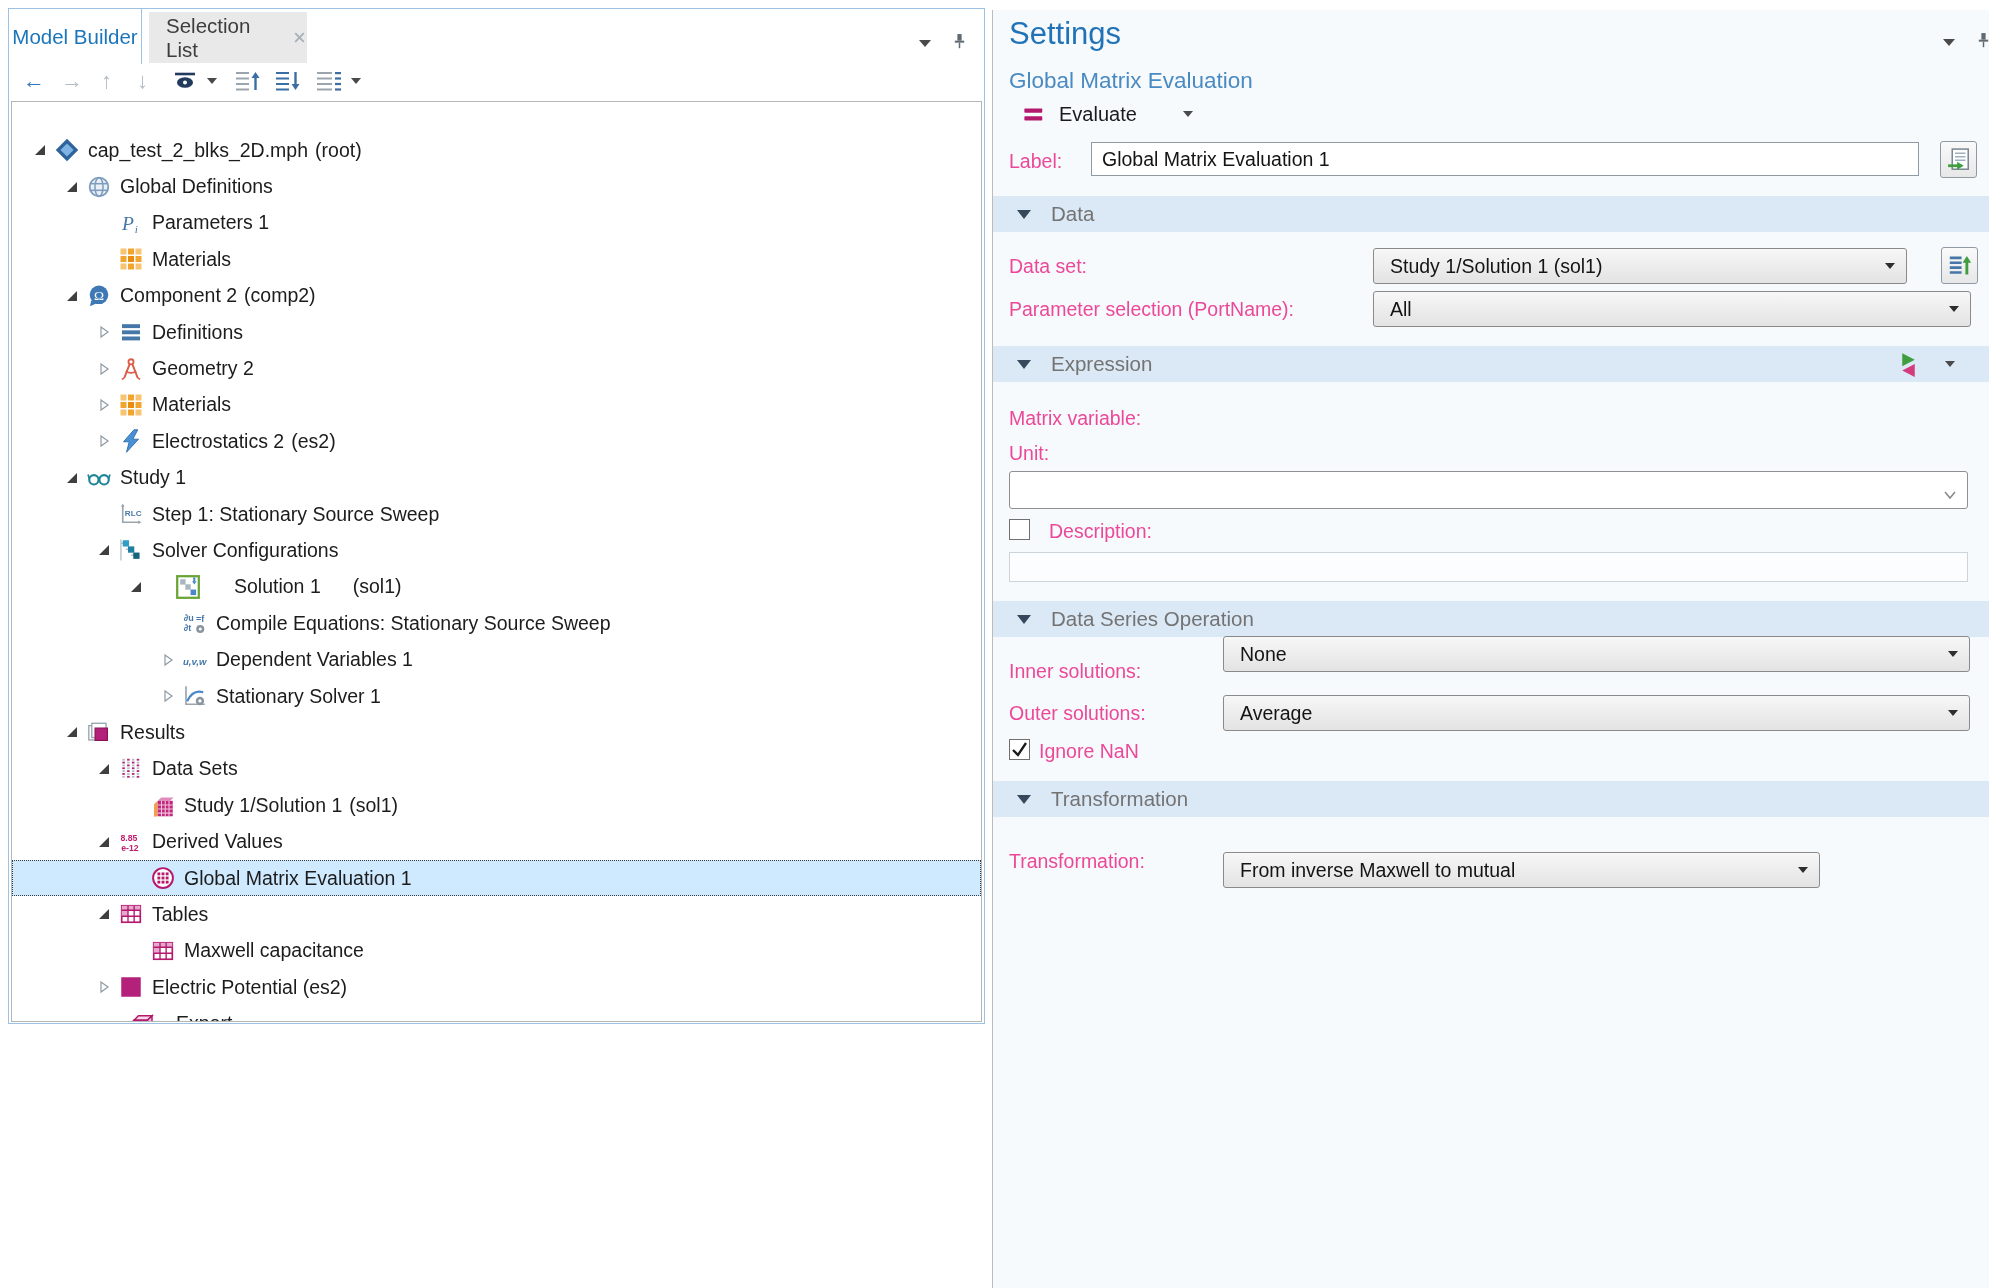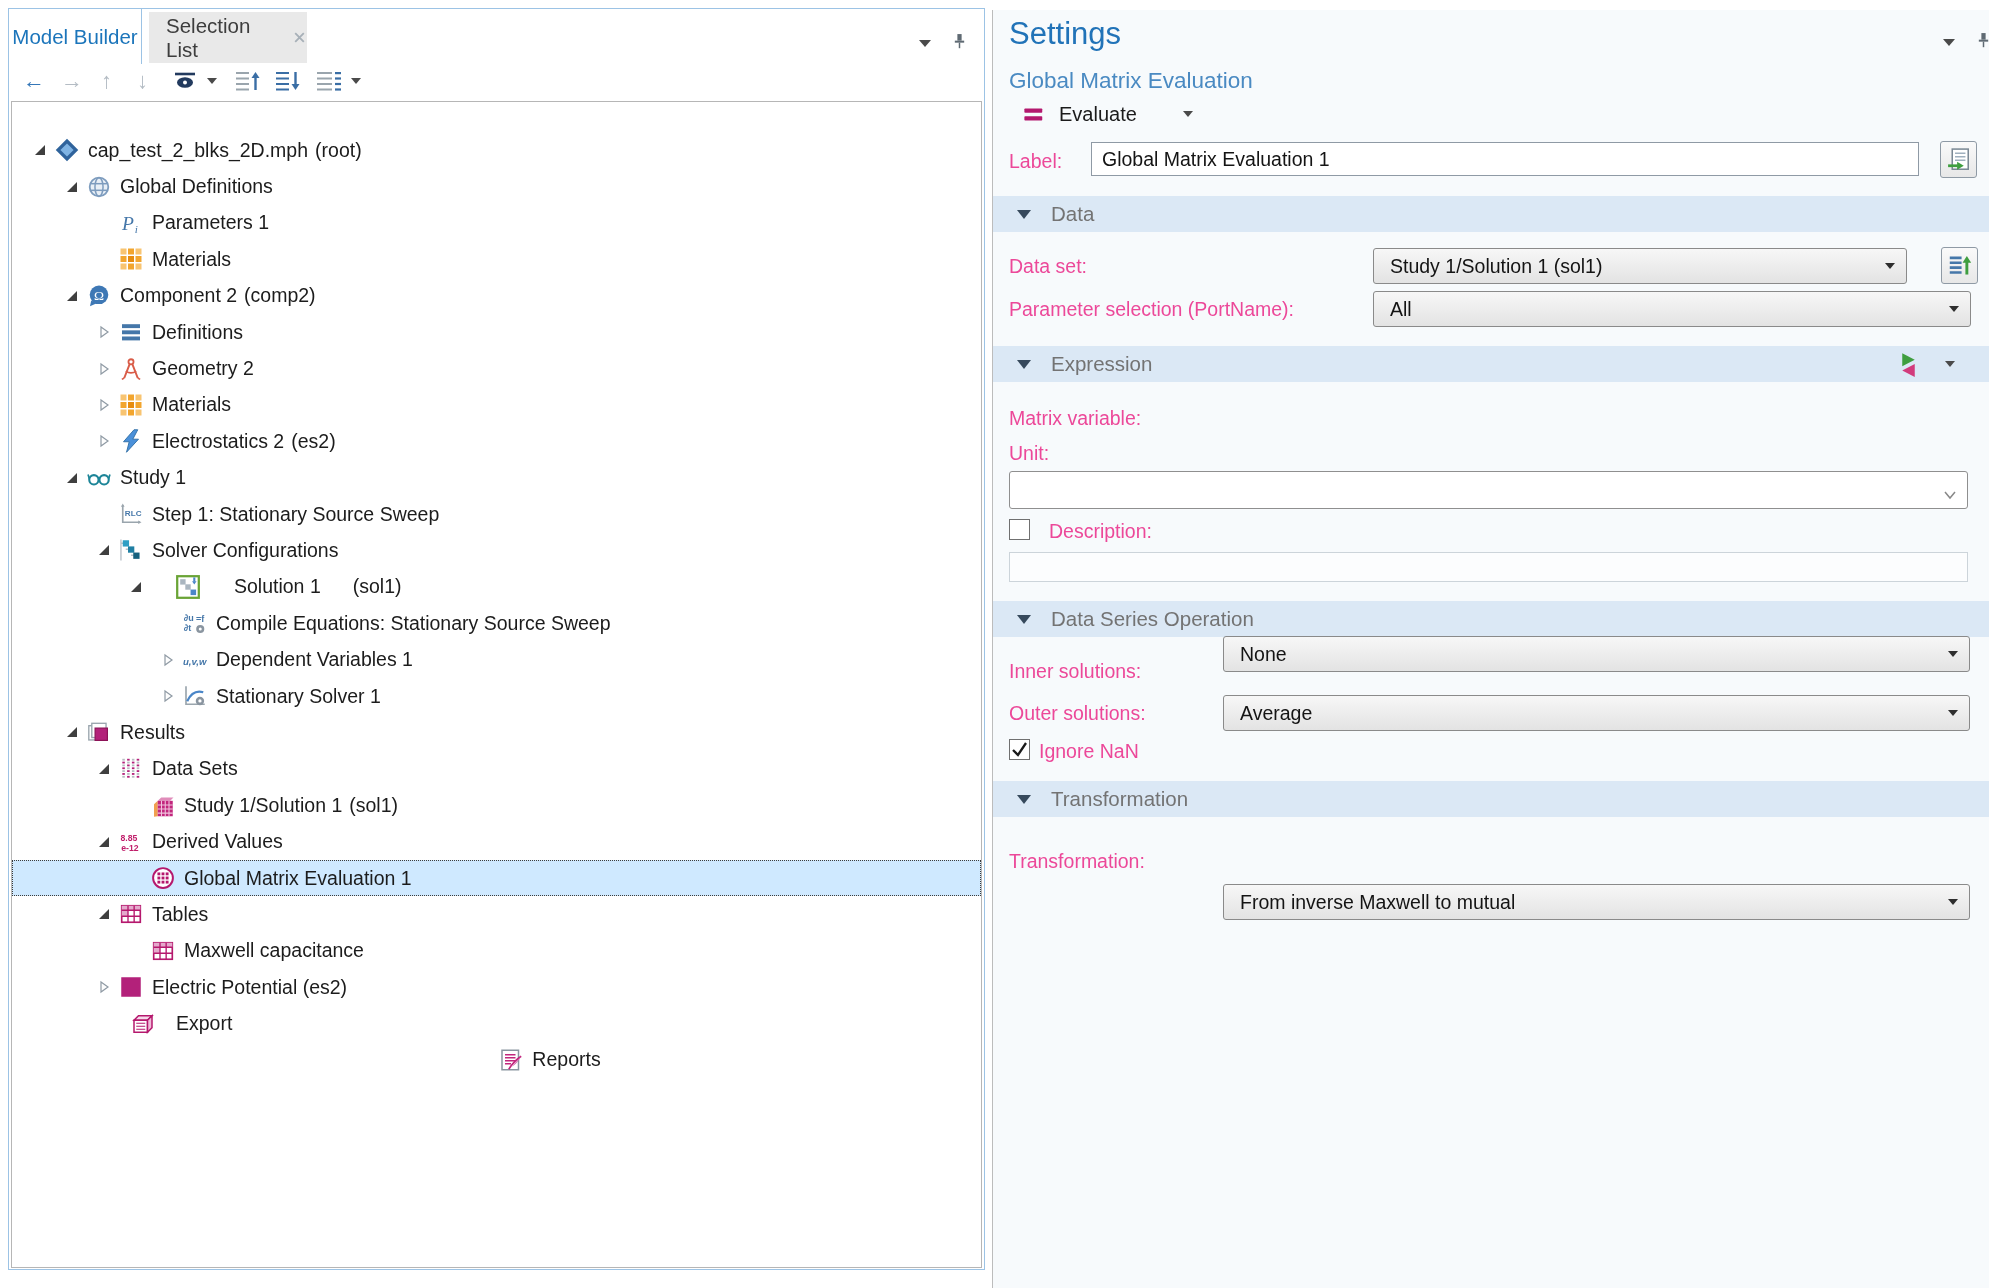--- a/index.html
+++ b/index.html
@@ -1,20 +1,20 @@
 <!DOCTYPE html>
 <html><head>
 <meta charset="utf-8">
 <style>
   html,body{margin:0;padding:0;background:#fff;}
   .canvas{position:relative;width:2004px;height:1288px;overflow:hidden;background:#fff;
           font-family:"Liberation Sans","DejaVu Sans",sans-serif;color:#1b1b1b;}
 
   
-  .mb-panel{position:absolute;left:8px;top:8px;width:977px;height:1262px;
+  .mb-panel{position:absolute;left:8px;top:8px;width:977px;height:1016px;
             border:1px solid #9cc3e5;background:#fff;box-sizing:border-box;}
   .tabbar{position:relative;height:54px;}
   .tab-active{position:absolute;left:-1px;top:-1px;width:134px;height:56px;background:#fff;
               border:1px solid #9cc3e5;border-bottom:none;box-sizing:border-box;
               display:flex;align-items:center;justify-content:center;
               font-size:20.5px;color:#1b75bb;z-index:3;}
   .tab-inactive{position:absolute;left:140px;top:3px;width:158px;height:51px;background:#e9e9e9;
                 display:flex;align-items:center;font-size:20.5px;color:#3d3d3d;
                 padding-left:17px;box-sizing:border-box;z-index:2;}
   .tab-close{margin-left:14px;display:flex;align-items:center;}
@@ -664,18 +664,18 @@
           <path d="M3,10 L8,15 L16,3" stroke="#1a1a1a" stroke-width="2.3" fill="none"></path>
         </svg>
     </span>
     <div class="s-abs field-label" style="left:46px;top:730px">Ignore NaN</div>
 
     <div class="sec-header" style="top:771px">
       <span class="sec-tri"></span>
       <span class="sec-title">Transformation</span>
     </div>
     <div class="s-abs field-label" style="left:16px;top:840px">Transformation:</div>
-    <div class="combo" style="left:230px;top:874px;width:747px">
+    <div class="combo" style="left:230px;top:842px;width:597px">
       <span class="combo-text">From inverse Maxwell to mutual</span>
       <span class="caret small"></span>
     </div>
   </div>
 </div>
 
 </body></html>

